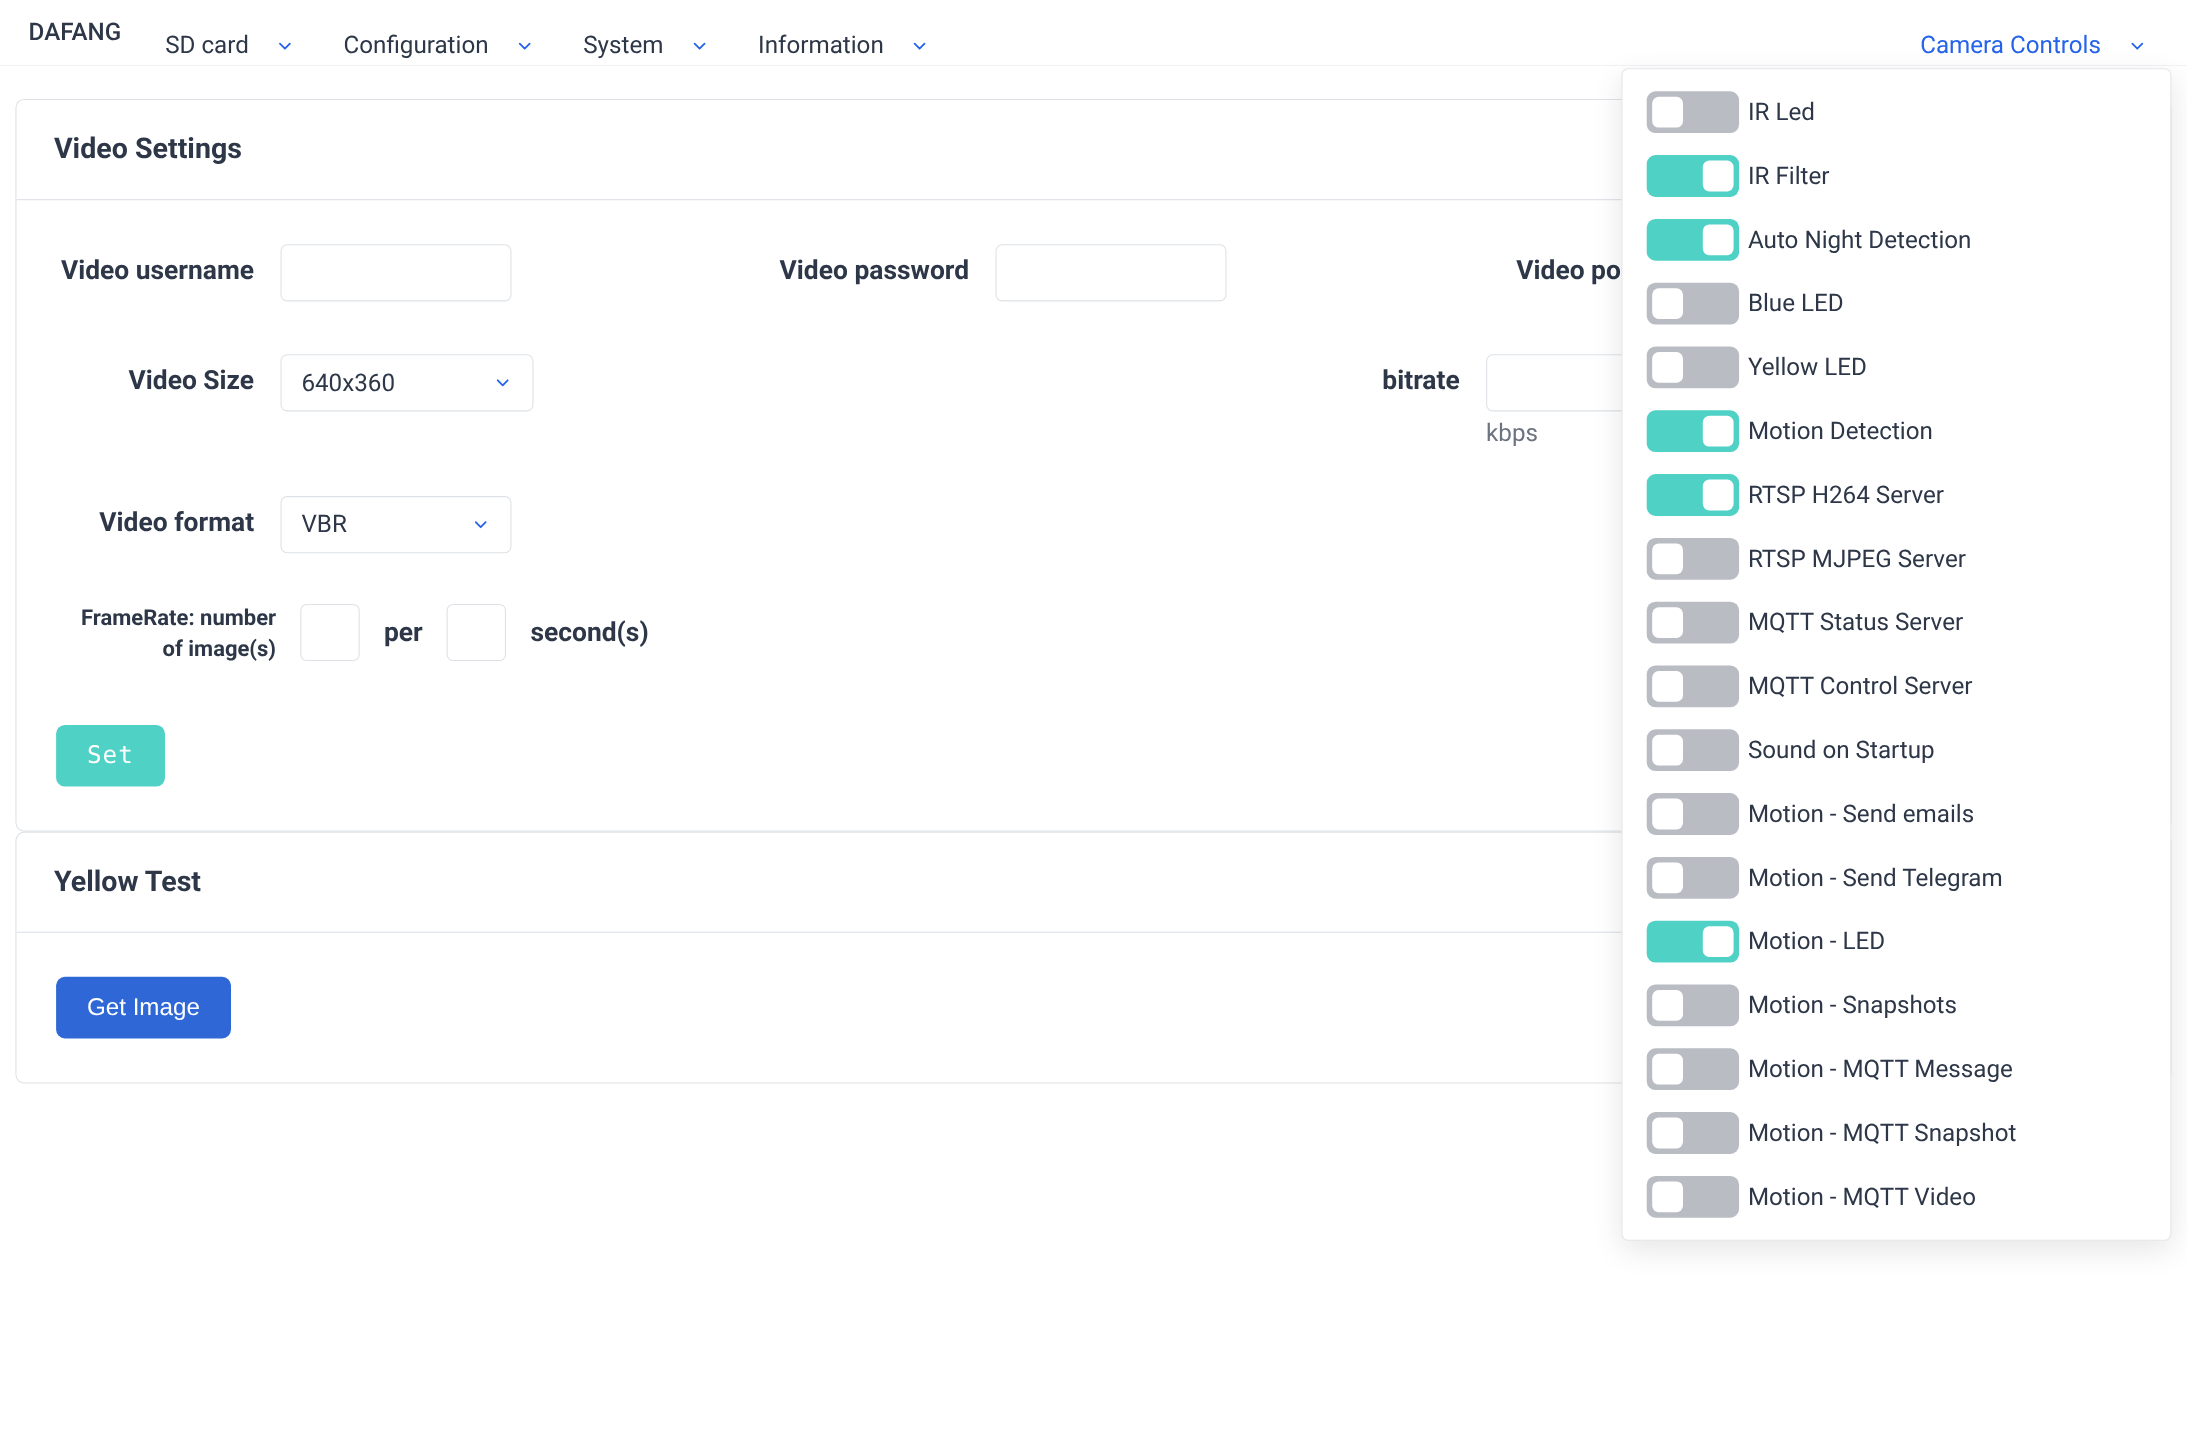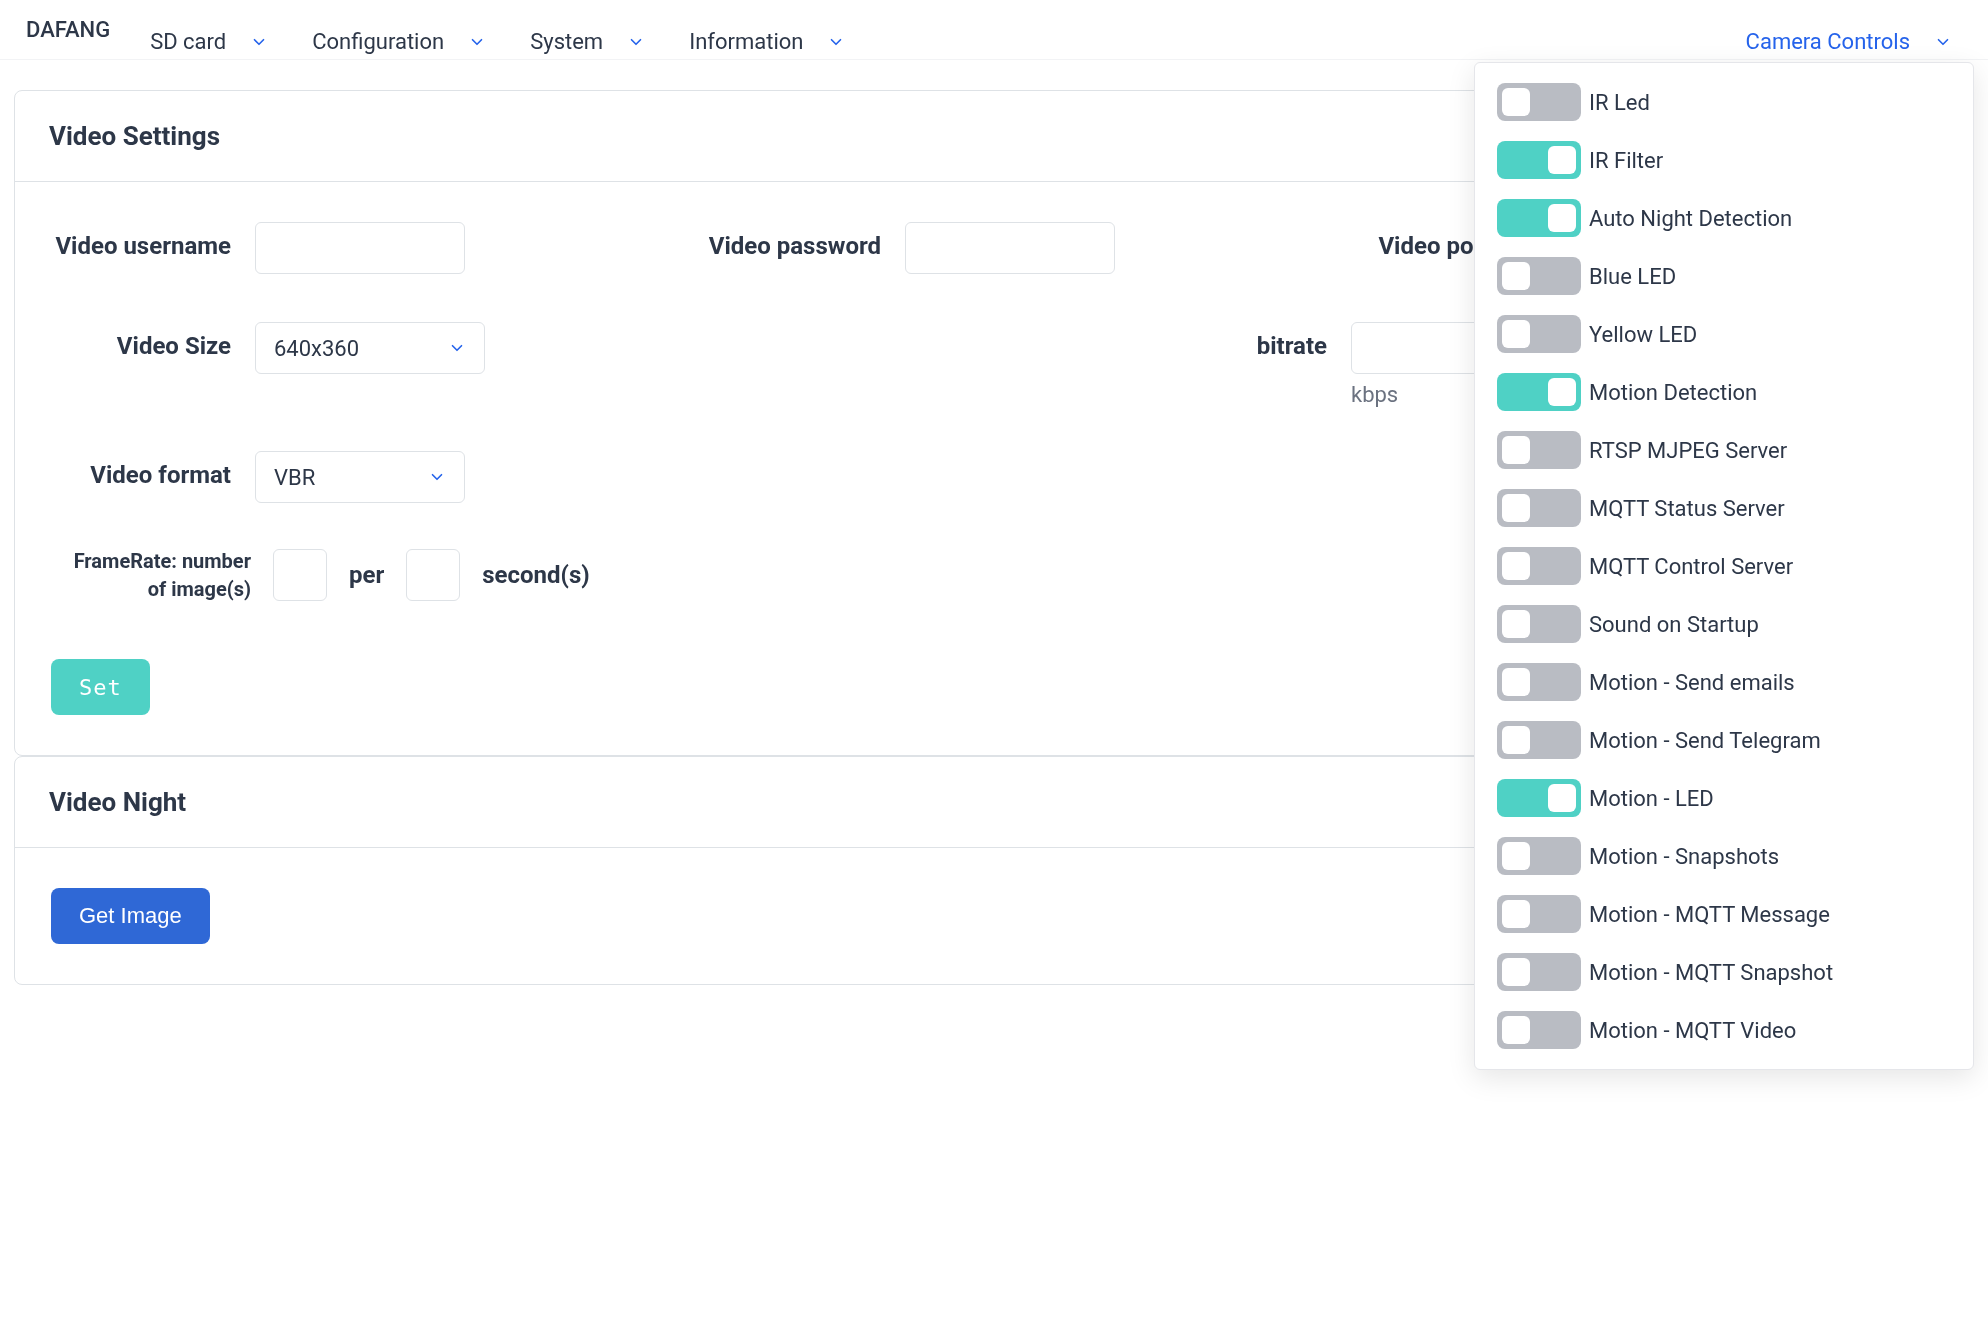--- a/index.html
+++ b/index.html
@@ -147,20 +147,26 @@
       </div>
       <div class="label">Yellow LED</div>
     </div>
     <div class="dropdown-row">
       <div class="toggle on">
         <div class="knob"></div>
       </div>
       <div class="label">Motion Detection</div>
     </div>
     <div class="dropdown-row">
+      <div class="toggle on">
+        <div class="knob"></div>
+      </div>
+      <div class="label">RTSP H264 Server</div>
+    </div>
+    <div class="dropdown-row">
       <div class="toggle">
         <div class="knob"></div>
       </div>
       <div class="label">RTSP MJPEG Server</div>
     </div>
     <div class="dropdown-row">
       <div class="toggle">
         <div class="knob"></div>
       </div>
       <div class="label">MQTT Status Server</div>
@@ -290,19 +296,19 @@
       </div>
 
       <div style="margin-top:56px;">
         <button class="btn btn-teal">Set</button>
       </div>
 
     </div>
   </div>
 
   <div class="panel">
-    <div class="panel-header">Video Night</div>
+    <div class="panel-header">Yellow Test</div>
     <div class="panel-body">
       <button class="btn btn-blue">Get Image</button>
     </div>
   </div>
 
 </div>
 
 </body></html>

